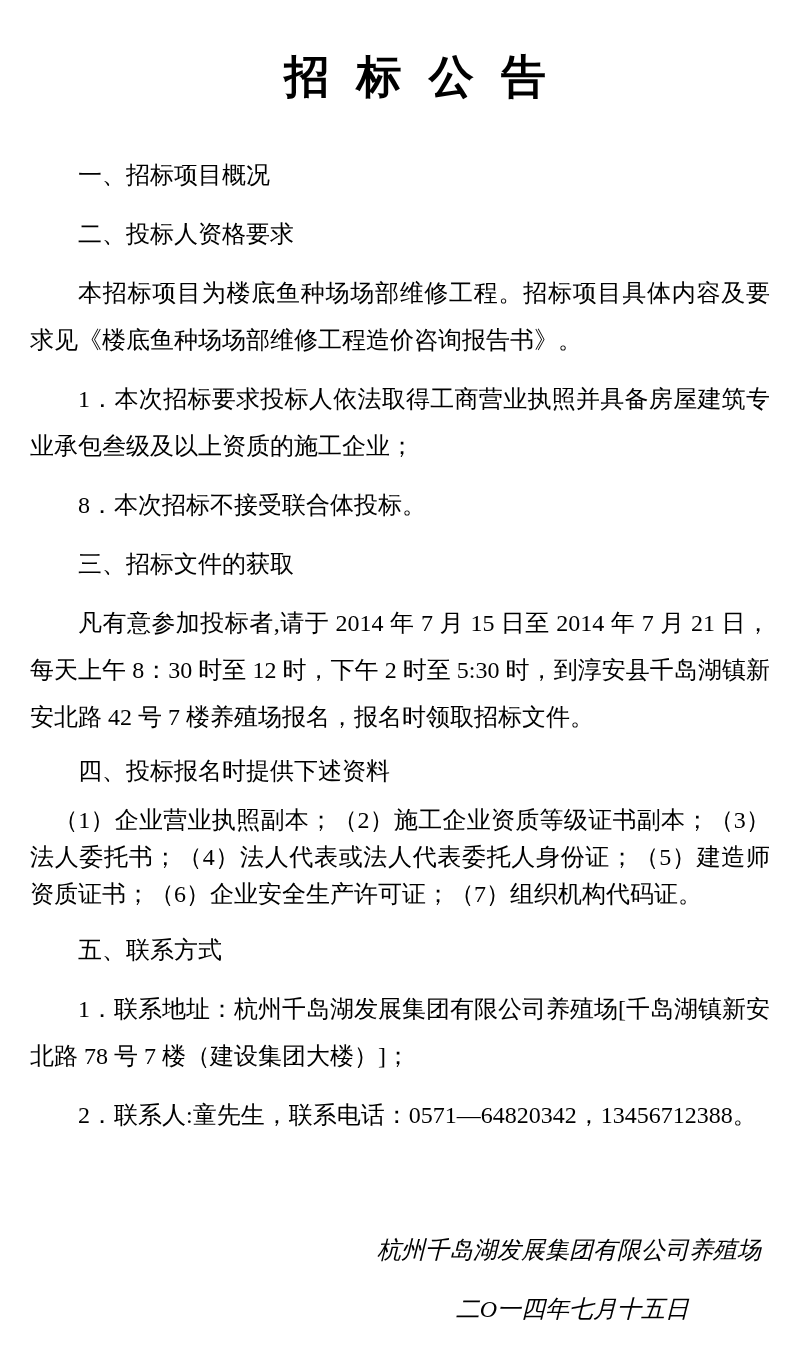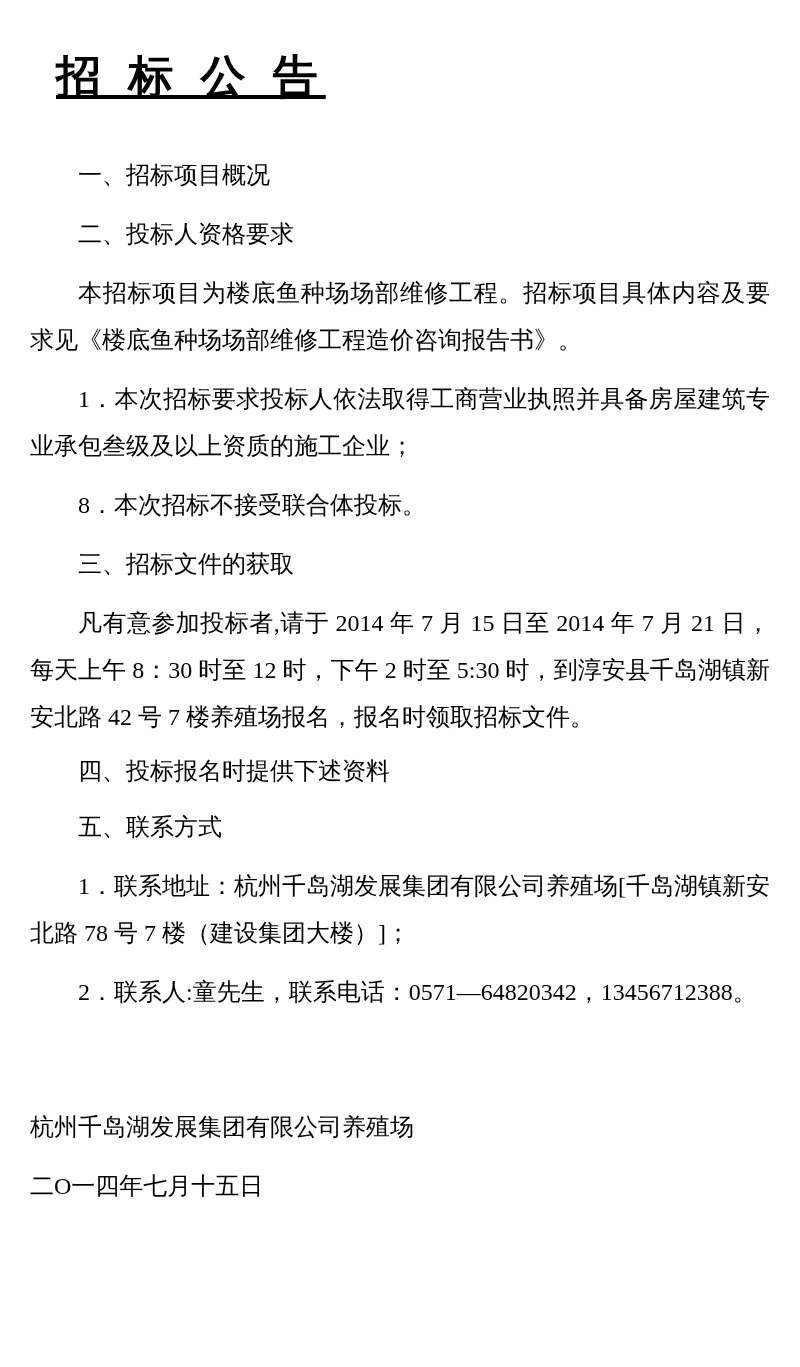--- a/index.html
+++ b/index.html
@@ -19,42 +19,41 @@
     box-sizing: border-box;
     width: 800px;
     height: 1367px;
     padding: 50px 18px 0 18px;
     background: #ffffff;
   }
   .doc-title {
     font-size: 45px;
     font-weight: 700;
     line-height: 54px;
-    text-align: left;
+    text-align: center;
     letter-spacing: 8px;
     text-indent: 38px;
     margin: 0 0 48px 0;
     white-space: nowrap;
-    text-decoration: underline;
   }
   p {
     margin: 12px;
     line-height: 47px;
     text-align: justify;
   }
   .indent { text-indent: 2em; }
   .list-indent { text-indent: 1em; }
   .tight { line-height: 37px; }
   .gap-top { margin-top: 14px; }
   .signature {
     margin-top: 88px;
     text-align: right;
     padding-right: 9px;
   }
-  .signature p { text-align: left; }
+  .signature p { text-align: right; font-style: italic; }
   .sig-date { padding-right: 72px; }
 </style>
 </head>
 <body>
 
 <div class="page">
 
   <h1 class="doc-title">招 标 公 告</h1>
 
   <p class="indent">一、招标项目概况</p>
@@ -67,20 +66,21 @@
 
   <p class="indent">8．本次招标不接受联合体投标。</p>
 
   <p class="indent">三、招标文件的获取</p>
 
   <p class="indent">凡有意参加投标者,请于 2014 年 7 月 15 日至 2014 年 7 月 21 日，每天上午 8：30 时至 12 时，下午 2 时至 5:30 时，到淳安县千岛湖镇新安北路 42 号 7 楼养殖场报名，报名时领取招标文件。</p>
 
 
   <p class="indent tight">四、投标报名时提供下述资料</p>
 
+  <p class="list-indent tight">（1）企业营业执照副本；（2）施工企业资质等级证书副本；（3）法人委托书；（4）法人代表或法人代表委托人身份证；（5）建造师资质证书；（6）企业安全生产许可证；（7）组织机构代码证。</p>
 
   <p class="indent gap-top">五、联系方式</p>
 
   <p class="indent">1．联系地址：杭州千岛湖发展集团有限公司养殖场[千岛湖镇新安北路 78 号 7 楼（建设集团大楼）]；</p>
 
   <p class="indent">2．联系人:童先生，联系电话：0571—64820342，13456712388。</p>
 
   <div class="signature">
     <p>杭州千岛湖发展集团有限公司养殖场</p>
     <p class="sig-date">二O一四年七月十五日</p>

